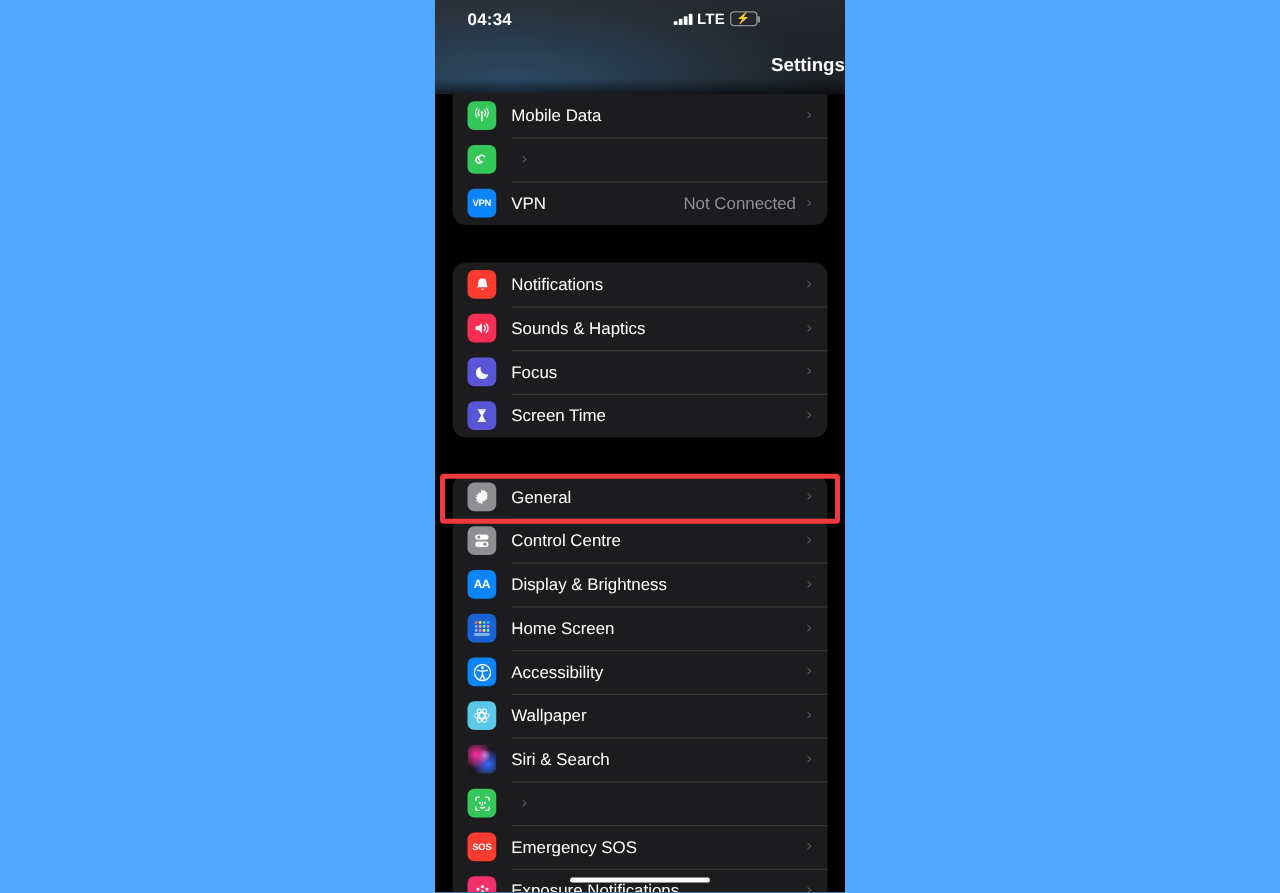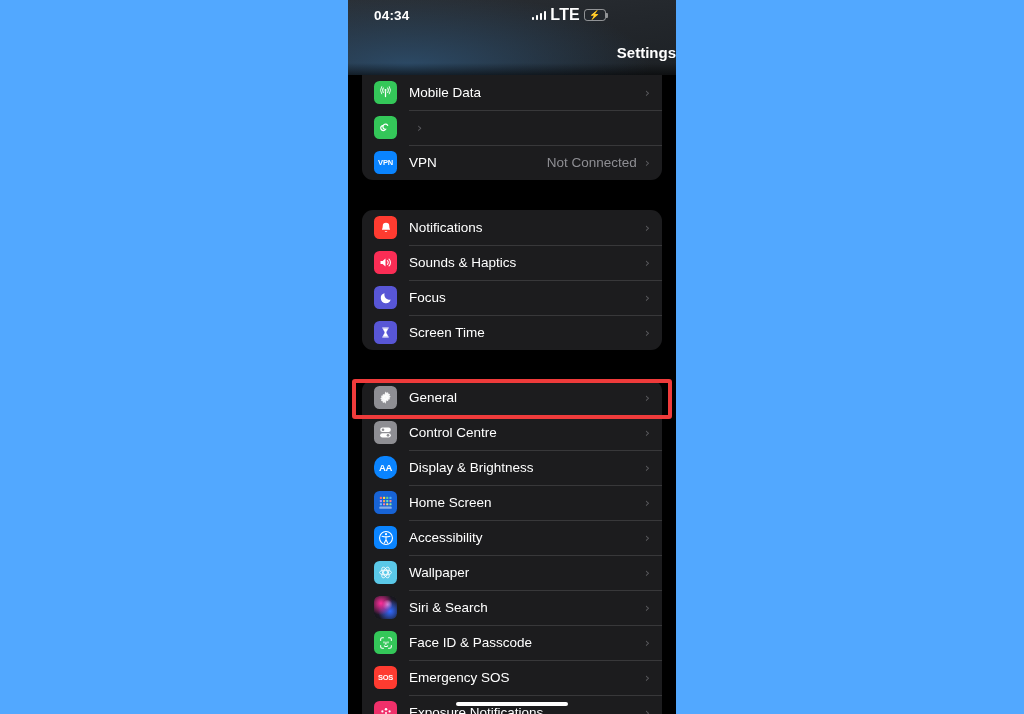--- a/index.html
+++ b/index.html
@@ -69,21 +69,21 @@
     gap: 4px;
   }
   .sig-bars { display: flex; align-items: flex-end; gap: 1.5px; height: 10px; }
   .sig-bars i { display: block; width: 2.5px; background: #ffffff; border-radius: .7px; }
   .sig-bars i:nth-child(1){ height: 3.5px; }
   .sig-bars i:nth-child(2){ height: 5.5px; }
   .sig-bars i:nth-child(3){ height: 7.5px; }
   .sig-bars i:nth-child(4){ height: 9.5px; }
   #status-network {
     color: #ffffff;
-    font-size: 16px;
+    font-size: 12px;
     font-weight: bold;
     letter-spacing: .2px;
   }
   .battery {
     position: relative;
     width: 22px; height: 11.5px;
     border: 1.2px solid rgba(255,255,255,.5);
     border-radius: 3.2px;
     padding: 1px;
   }
@@ -213,21 +213,21 @@
     transform: translateX(-50%);
     bottom: 8px;
     width: 112px;
     height: 4.5px;
     background: #ffffff;
     border-radius: 3px;
     z-index: 25;
   }
 
   
-  .aa-text { font-size: 9.5px; font-weight: bold; letter-spacing: -.3px; border-radius: 10px; }
+  .aa-text { font-size: 9.5px; font-weight: bold; letter-spacing: -.3px; }
   .sos-text { font-size: 7.5px; font-weight: bold; letter-spacing: -.2px; }
   .vpn-text { font-size: 7.5px; font-weight: bold; letter-spacing: -.2px; }
 </style>
 </head>
 <body>
 
 <div id="phone">
 
   <div id="header-bg"></div>
 
@@ -441,21 +441,20 @@
         <span class="chevron">›</span>
       </div>
 
       <div class="row">
         <span class="icon" style="background:#34c759">
           <svg width="16" height="16" viewBox="0 0 24 24" fill="none" stroke="#fff" stroke-width="1.6" stroke-linecap="round">
             <path d="M4 8.2V6.4A2.4 2.4 0 0 1 6.4 4h1.8M15.8 4h1.8A2.4 2.4 0 0 1 20 6.4v1.8M20 15.8v1.8a2.4 2.4 0 0 1-2.4 2.4h-1.8M8.2 20H6.4A2.4 2.4 0 0 1 4 17.6v-1.8"></path>
             <path d="M9 10.2v1.6M15 10.2v1.6M12 10.4v3.1h-1.1M9.4 16.2a4 4 0 0 0 5.2 0"></path>
           </svg>
         </span>
-        <span class="row-label">Face ID &amp; Passcode</span>
         <span class="row-value"></span>
         <span class="chevron">›</span>
       </div>
 
       <div class="row">
         <span class="icon sos-text" style="background:#ff3b30">SOS</span>
         <span class="row-label">Emergency SOS</span>
         <span class="row-value"></span>
         <span class="chevron">›</span>
       </div>

